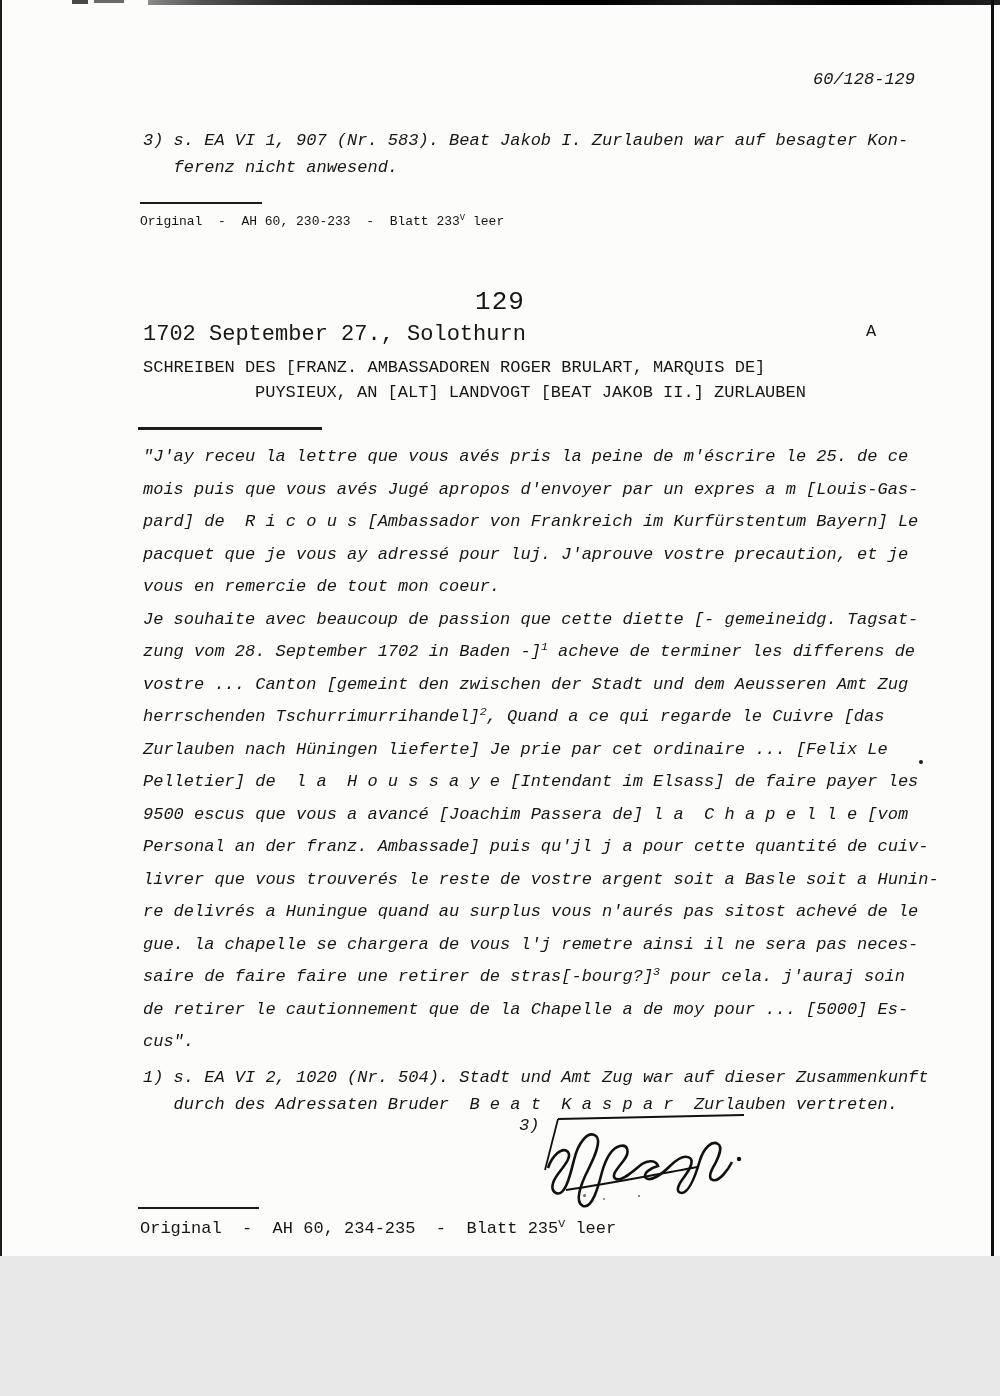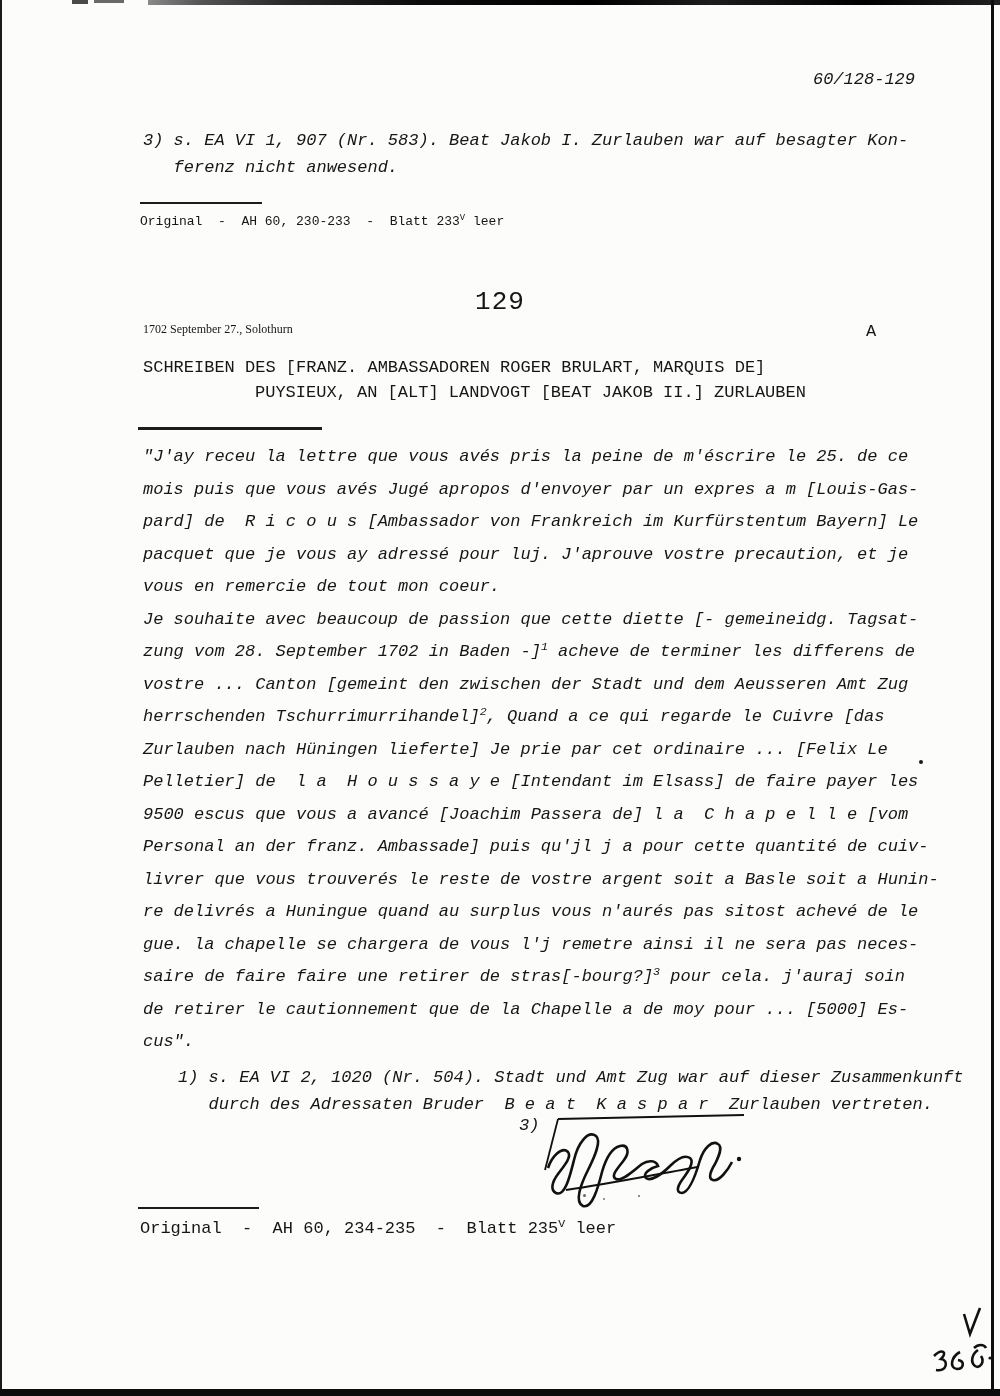--- a/index.html
+++ b/index.html
@@ -1,41 +1,41 @@
 <!DOCTYPE html>
 <html><head>
 <meta charset="utf-8">
 <style>
   html,body{margin:0;padding:0;background:#e8e8e8;}
   .page{
-    position:relative;width:1000px;height:1396px;background:#fcfcfa;
+    position:relative;width:1000px;height:1256px;background:#fcfcfa;
     overflow:hidden;color:#161616;
     font-family:"Liberation Mono","DejaVu Sans Mono",monospace;
   }
   .abs{position:absolute;}
   .line{display:block;white-space:pre;}
   .pre{white-space:pre;}
   .it{font-style:italic;}
   sup{font-size:68%;line-height:0;position:relative;top:-0.55em;vertical-align:baseline;}
   
   .header-ref{right:85px;top:70px;font-size:17px;}
   .top-footnote{left:143px;top:127px;font-size:17px;line-height:27px;}
   .rule{background:#1c1c1c;}
   .rule1{left:140px;top:202px;width:122px;height:2px;}
   .rule2{left:138px;top:427px;width:184px;height:3px;}
   .rule3{left:138px;top:1207px;width:121px;height:2px;}
   .source-top{left:140px;top:214px;font-size:13px;}
   .source-bottom{left:140px;top:1219px;font-size:17px;}
   .entry-number{left:0;right:0;top:287px;text-align:center;font-size:26px;letter-spacing:1px;}
-  .dateline{left:143px;top:322px;font-size:12px;font-family:Liberation Serif, serif;}
+  .dateline{left:143px;top:322px;font-size:22px;}
   .letter-mark{left:866px;top:322px;font-size:17px;}
   .title-block{left:143px;top:355px;font-size:17px;line-height:25px;}
   .title-block .line:nth-child(2){padding-left:112px;}
   .letter-body{left:143px;top:441px;font-size:17px;line-height:32.5px;}
-  .footnotes{left:143px;top:1064px;font-size:17px;line-height:27px;margin-left:35px;}
+  .footnotes{left:143px;top:1064px;font-size:17px;line-height:27px;}
   .fn3-label{left:519px;top:1116px;font-size:17px;}
   
   .edge{background:#0d0d0d;}
   .edge-left{left:0;top:0;width:2px;height:1396px;background:#1b1b1b;}
   .edge-right{left:991px;top:0;width:3px;height:1396px;}
   .edge-bottom{left:0;top:1389px;width:1000px;height:7px;}
   .band-main{left:148px;top:0;width:852px;height:5px;
     background:linear-gradient(90deg,#8a8a8a 0%,#555 6%,#2a2a2a 16%,#0c0c0c 32%,#000 52%,#1d1d1d 66%,#000 84%,#222 100%);}
   .band-a{left:72px;top:0;width:16px;height:4px;background:#4a4a4a;}
   .band-b{left:94px;top:0;width:30px;height:3px;background:#6a6a6a;}

